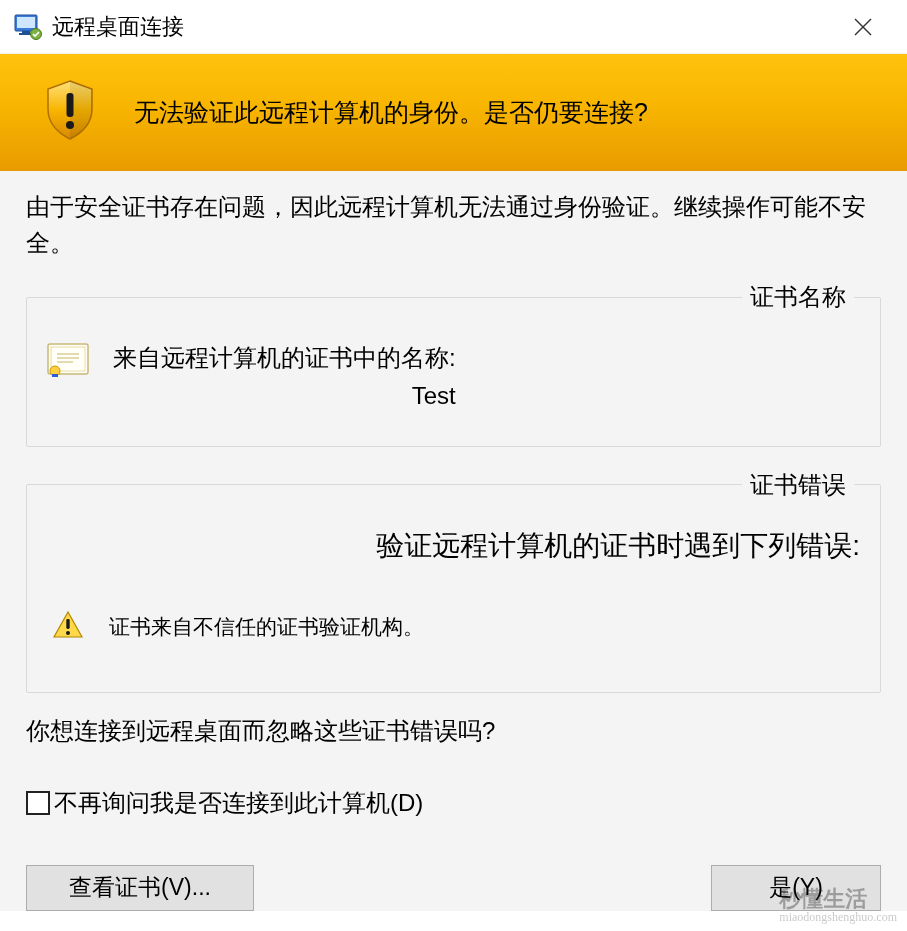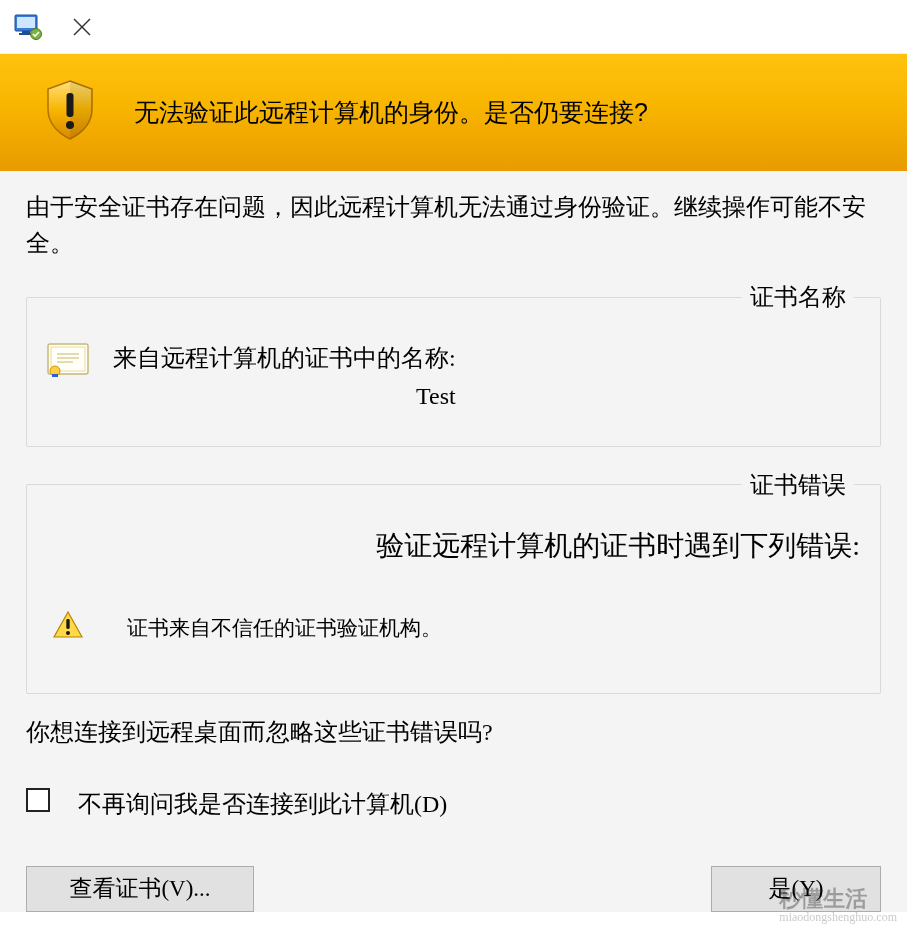--- a/index.html
+++ b/index.html
@@ -46,21 +46,20 @@
   }
   .shield-icon { margin-right: 38px; flex: 0 0 auto; }
   .banner-text {
     font-size: 25px;
     color: #000;
   }
 
   .content {
     padding: 18px 26px 0 26px;
     background: #f4f4f4;
-    font-family: Liberation Serif, serif;
   }
   .desc {
     font-size: 24px;
     line-height: 1.5;
     margin-bottom: 20px;
   }
 
   fieldset {
     border: 1px solid #d9d9d9;
     border-radius: 2px;
@@ -80,32 +79,32 @@
     gap: 24px;
     padding-top: 10px;
   }
   .cert-icon { flex: 0 0 auto; margin-top: 4px; }
   .cert-text { font-size: 24px; line-height: 1.6; }
 
   .error-intro { font-size: 28px; margin: 10px 0 46px 6px; }
   .error-row {
     display: flex;
     align-items: center;
-    gap: 44px;
+    gap: 26px;
     padding-left: 6px;
     padding-bottom: 18px;
   }
   .warn-tri { flex: 0 0 auto; }
 
   .prompt { font-size: 24px; margin: 18px 0 40px 0; }
 
   .checkbox-row {
     display: flex;
-    align-items: flex-start;
-    gap: 28px;
+    align-items: center;
+    gap: 4px;
     margin-bottom: 46px;
   }
   .checkbox-box {
     width: 24px; height: 24px;
     border: 2px solid #222;
     background: #fff;
   }
   .checkbox-label { font-size: 24px; }
 
   .button-row {
@@ -157,20 +156,21 @@
         <rect x="1" y="2" width="22" height="16" rx="1" fill="#3a7bd5"></rect>
         <rect x="1" y="2" width="22" height="16" rx="1" fill="none" stroke="#1e4f99" stroke-width="1"></rect>
         <rect x="3" y="4" width="18" height="11" fill="#cfe6ff"></rect>
         <rect x="8" y="18" width="8" height="2" fill="#1e4f99"></rect>
         <rect x="5" y="20" width="14" height="2" fill="#1e4f99"></rect>
         <circle cx="22" cy="21" r="5.5" fill="#7cb342"></circle>
         <circle cx="22" cy="21" r="5.5" fill="none" stroke="#4a7a1f" stroke-width="1"></circle>
         <path d="M19 21 l2 2 l4 -4" stroke="#fff" stroke-width="1.6" fill="none"></path>
       </svg>
     </span>
+    <span class="title">远程桌面连接</span>
     <div class="close-btn">
       <svg viewBox="0 0 18 18">
         <line x1="1" y1="1" x2="17" y2="17" stroke="#333" stroke-width="1.4"></line>
         <line x1="17" y1="1" x2="1" y2="17" stroke="#333" stroke-width="1.4"></line>
       </svg>
     </div>
   </div>
 
   <div class="banner">
     <span class="shield-icon">

